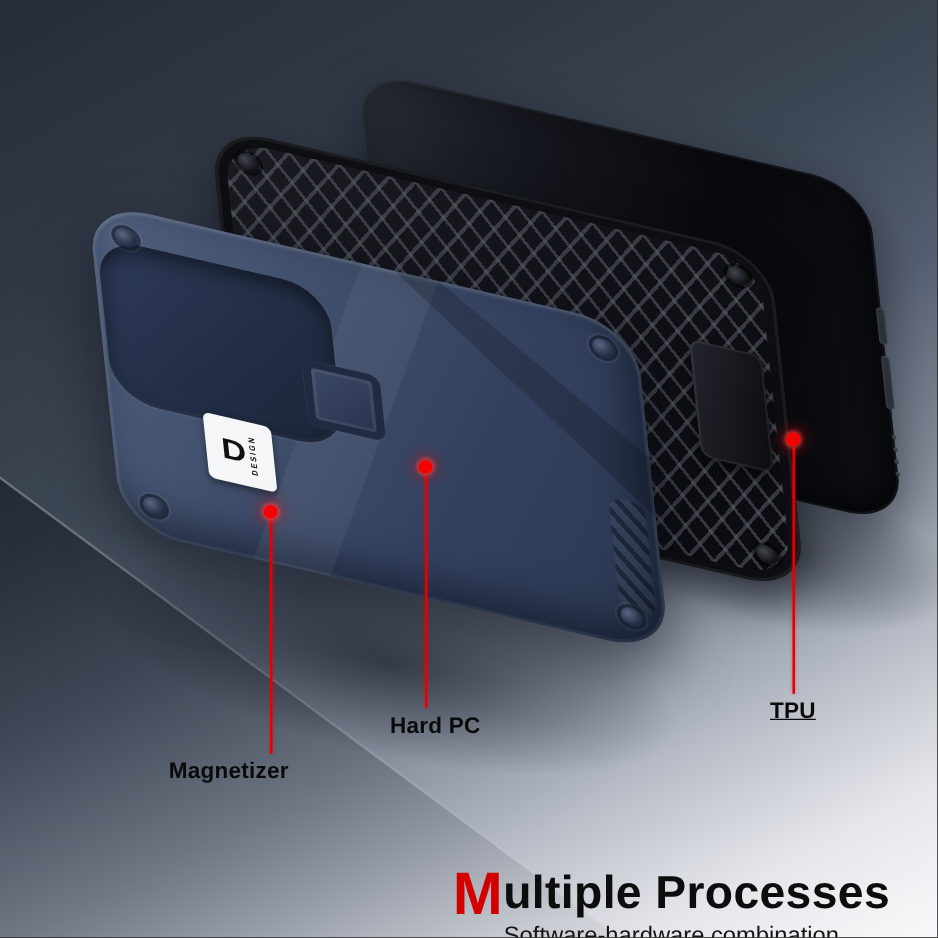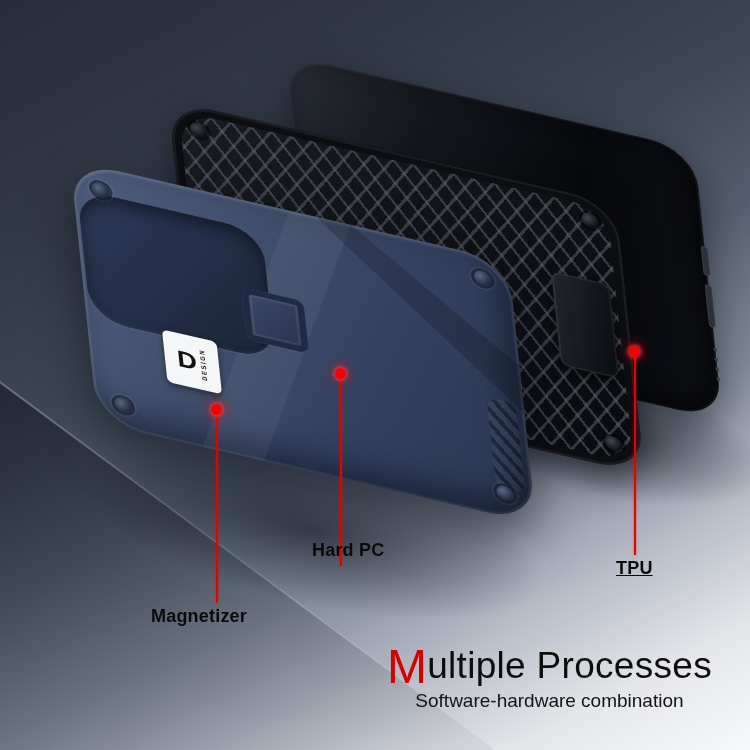--- a/index.html
+++ b/index.html
@@ -119,26 +119,26 @@
     box-shadow:0 0 4px 1px rgba(255,70,70,0.9), 0 0 12px 4px rgba(255,0,0,0.35);}
   .pointer-line{position:absolute;width:2px;background:#e60000;
     box-shadow:0 0 3px rgba(255,0,0,0.5);}
   .callout-label{position:absolute;font-size:18px;font-weight:bold;color:#0a0a0a;letter-spacing:0.2px;}
   .line-magnetizer{left:216px;top:415px;height:188px;}
   .line-hardpc{left:340px;top:380px;height:186px;}
   .line-tpu{left:634px;top:358px;height:197px;}
   .dot-magnetizer{left:211px;top:404px;}
   .dot-hardpc{left:335px;top:368px;}
   .dot-tpu{left:629px;top:346px;}
-  .label-magnetizer{left:151px;top:606px;text-align:right;}
-  .label-hardpc{left:312px;top:540px;}
+  .label-magnetizer{left:135px;top:606px;text-align:right;}
+  .label-hardpc{left:312px;top:570px;}
   .label-tpu{left:616px;top:558px;text-decoration:underline;}
   
   .title-block{position:absolute;right:38px;top:645px;text-align:center;color:#0d0d0d;}
-  .title-line{font-size:37px;font-weight:normal;letter-spacing:0.3px;white-space:nowrap;}
+  .title-line{font-size:37px;font-weight:bold;letter-spacing:0.3px;white-space:nowrap;margin-top:48px;}
   .title-m{color:#d40000;font-size:48px;vertical-align:-5px;line-height:0.8;}
   .subtitle{font-size:19px;margin-top:3px;color:#141414;}
 </style>
 </head>
 <body>
 
 <div class="stage">
 
   <div class="bg"></div>
   <div class="table-wedge"></div>

